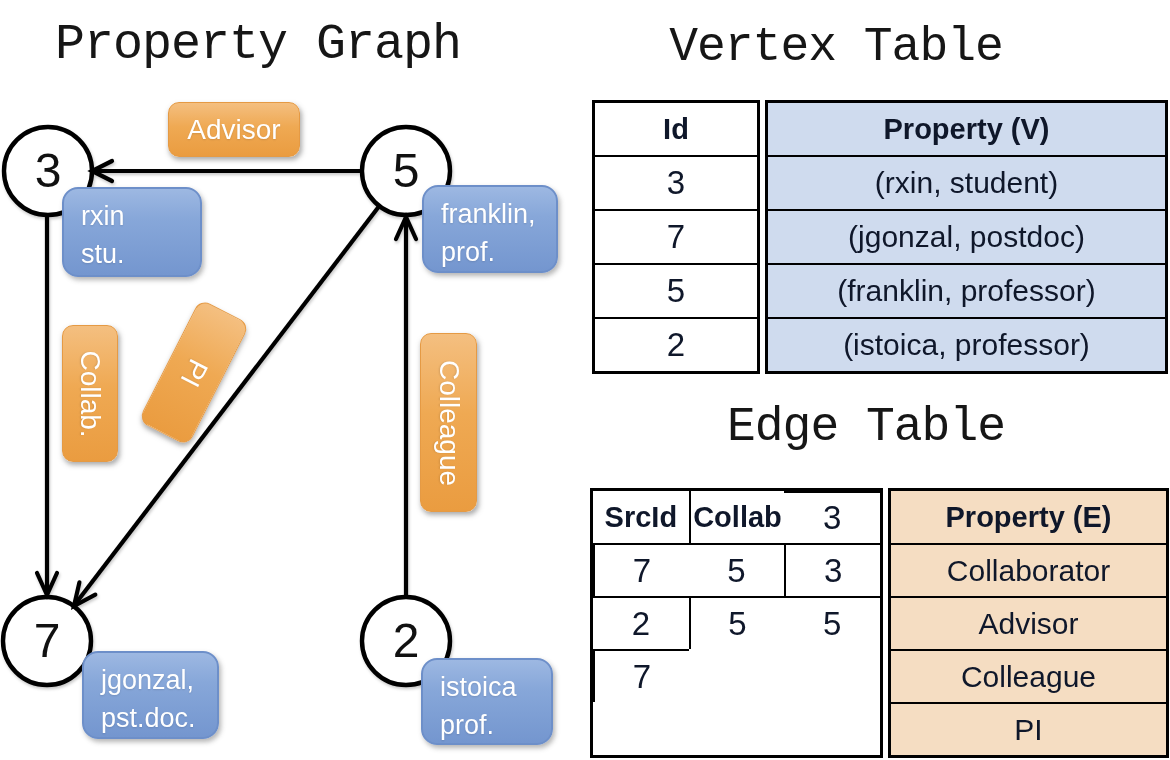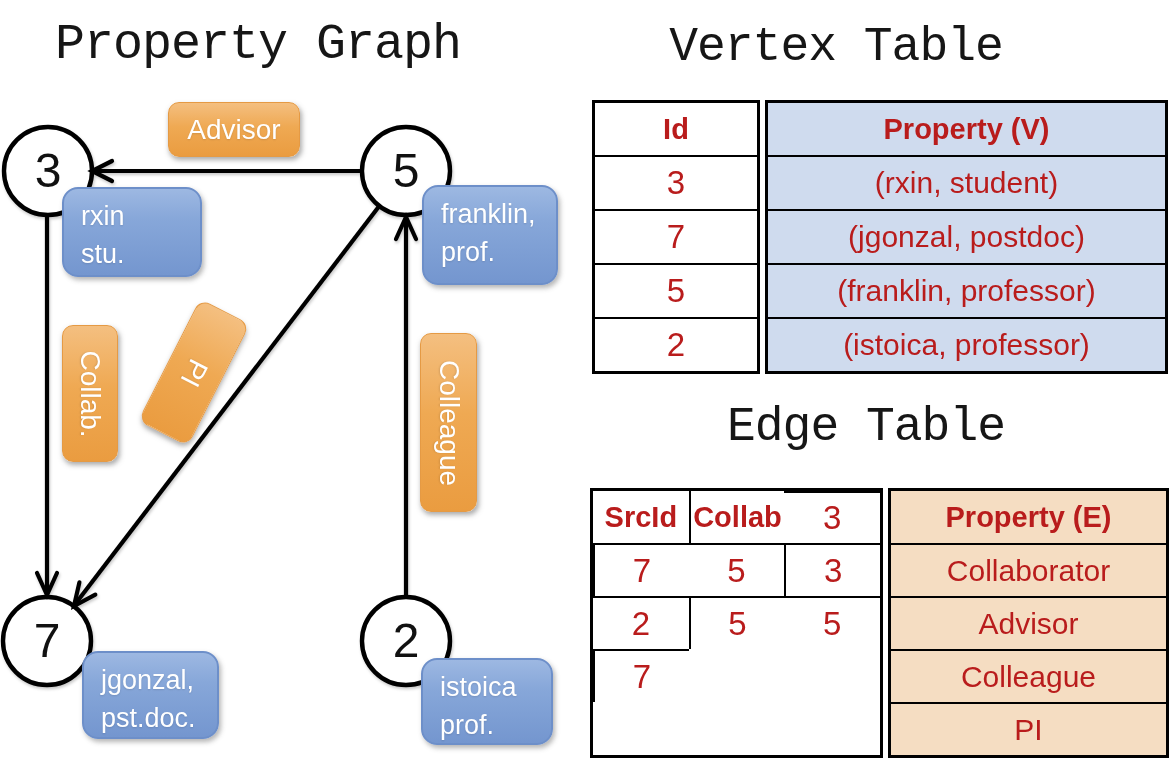--- a/index.html
+++ b/index.html
@@ -41,21 +41,21 @@
     white-space:nowrap;
   }
   
   .ttable{position:absolute;display:flex;gap:5px;}
   .tblock{
     border:3px solid #000;box-sizing:border-box;background:#fff;display:grid;
   }
   .tblock.cols2{grid-template-columns:1fr 1fr 1fr;}
   .tcell{
     display:flex;align-items:center;justify-content:center;
-    font-size:33px;font-weight:300;color:#b91c1c;box-sizing:border-box;white-space:nowrap;text-align:right;
+    font-size:33px;font-weight:300;color:#0f172a;box-sizing:border-box;white-space:nowrap;text-align:right;
   }
   .tcell.th{font-size:29px;font-weight:bold;}
   .tcell.prop{font-size:30px;}
   .vgrid{grid-template-rows:52px 54px 54px 54px 54px;}
   .egrid{grid-template-rows:52px 53px 53px 53px 53px;}
   .vgrid > .tcell:not(:first-child){border-top:2px solid #000;}
   .blue{background:#cfdbee;}
   .tan{background:#f5ddc2;}
   .cols2 > .tcell:nth-child(2n){border-left:2px solid #000;}
   .cols2 > .tcell:nth-child(n+3){border-top:2px solid #000;}
@@ -88,21 +88,21 @@
 
   <div class="node-num" style="left:18px;top:141px">3</div>
   <div class="node-num" style="left:376px;top:141px">5</div>
   <div class="node-num" style="left:17px;top:611px">7</div>
   <div class="node-num" style="left:376px;top:611px">2</div>
 
   <div class="vbox" style="left:62px;top:187px;width:140px;height:90px;">
     <span style="display:block">rxin</span>
     <span style="display:block">stu.</span>
   </div>
-  <div class="vbox" style="left:422px;top:185px;width:136px;height:100px;">
+  <div class="vbox" style="left:422px;top:185px;width:136px;height:88px;">
     <span style="display:block">franklin,</span>
     <span style="display:block">prof.</span>
   </div>
   <div class="vbox" style="left:62px;top:651px;width:137px;height:88px;margin-left:20px;">
     <span style="display:block">jgonzal,</span>
     <span style="display:block">pst.doc.</span>
   </div>
   <div class="vbox" style="left:421px;top:658px;width:132px;height:87px;">
     <span style="display:block">istoica</span>
     <span style="display:block">prof.</span>

